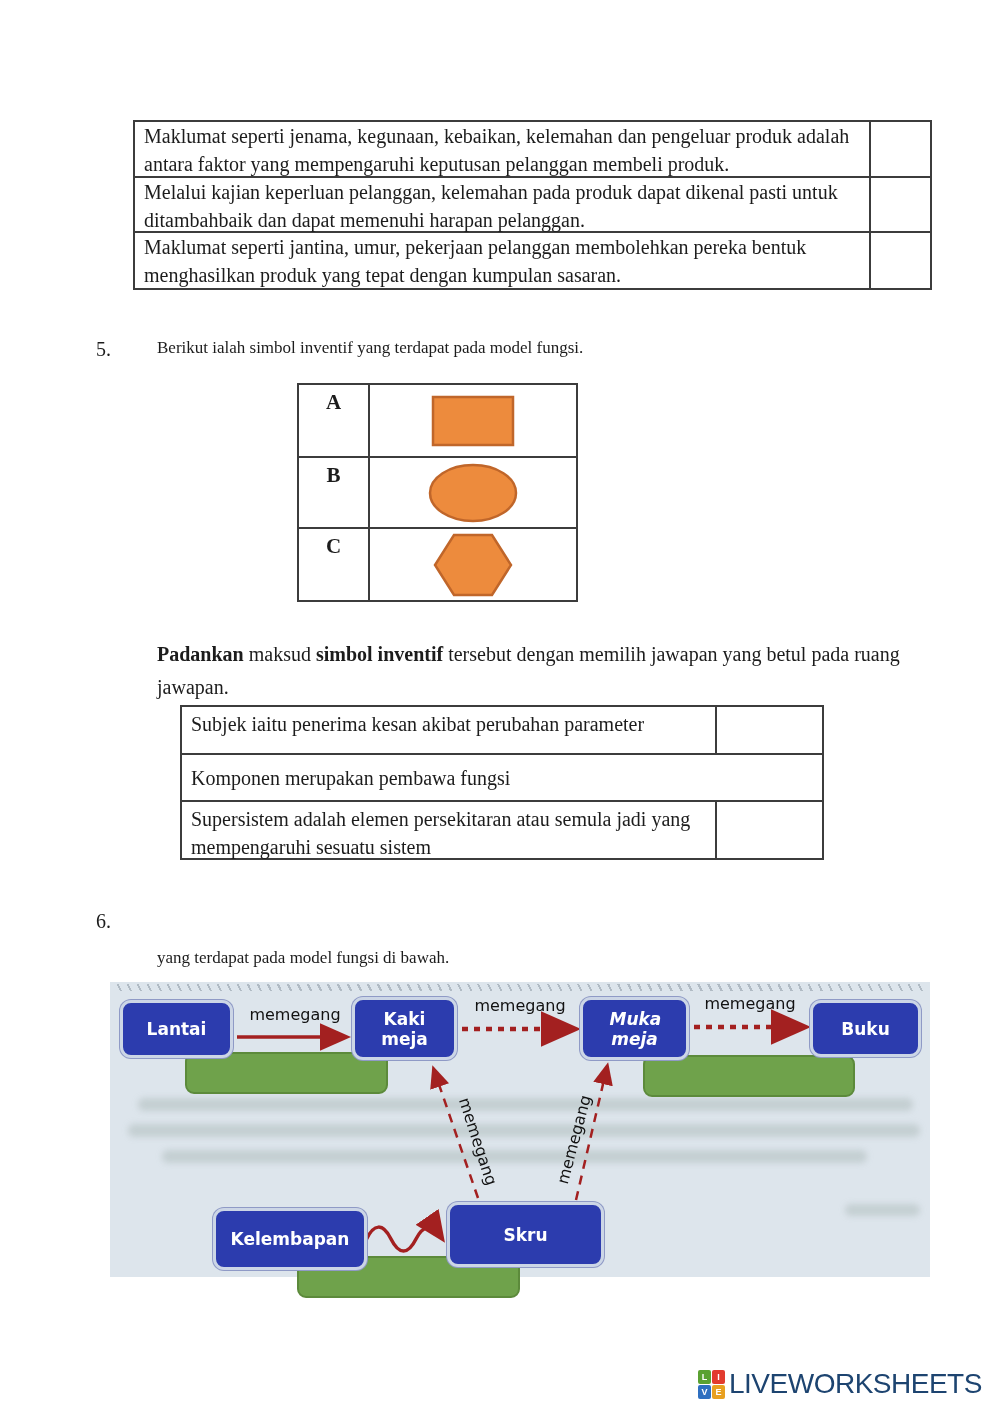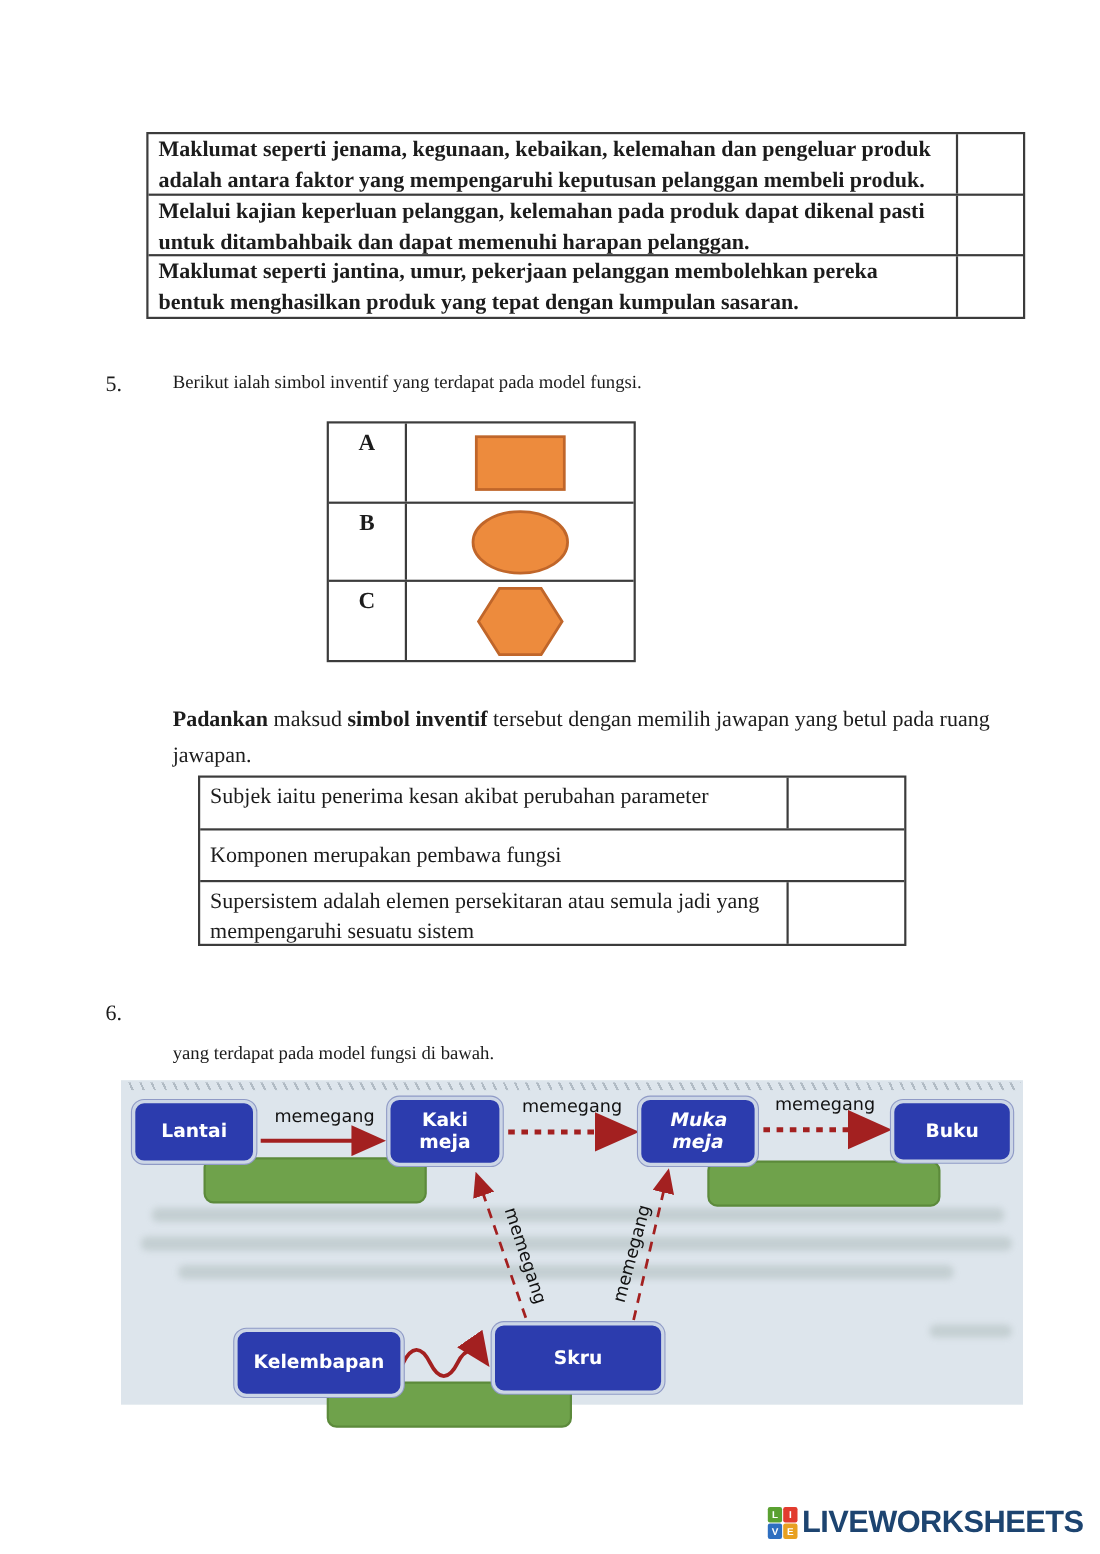--- a/index.html
+++ b/index.html
@@ -8,21 +8,21 @@
 
   
   .qtable { position:absolute; border:2px solid #3c3c3c; }
   .qrow { display:flex; border-bottom:2px solid #3c3c3c; }
   .qrow:last-child { border-bottom:none; }
   .qcell-text { font-size:20px; line-height:27.5px; padding:1px 8px 2px 9px; }
   .qcell-answer { border-left:2px solid #3c3c3c; }
 
   
   .top-table { left:133px; top:120px; width:799px; }
-  .top-table .qcell-text { width:850px;font-weight:bold; }
+  .top-table .qcell-text { width:850px; }
   .top-table .qcell-answer { width:71px; }
   .top-table .qrow { height:55px; }
   .top-table .qrow:nth-child(1){ height:56px; }
 
   
   .qline { position:absolute; font-size:17px; }
   .qnum { position:absolute; font-size:20px; }
 
   
   .sym-table { left:297px; top:383px; width:281px; }
@@ -66,21 +66,21 @@
   .edge-label.rot-r { transform:rotate(-75deg); }
   .arrows { position:absolute; left:0; top:0; }
 
   
   .footer-logo { position:absolute; left:698px; top:1368px; display:flex; align-items:center;
                  font-family:"Liberation Sans", sans-serif; }
   .logo-grid { display:grid; grid-template-columns:13px 13px; grid-template-rows:14px 14px;
                gap:1px; margin-right:4px; }
   .logo-tile { display:flex; align-items:center; justify-content:center; border-radius:2px;
                color:#ffffff; font-size:9px; font-weight:bold; }
-  .logo-text { font-size:28px; font-weight:700; letter-spacing:-0.5px; }
+  .logo-text { font-size:28px; font-weight:400; letter-spacing:-0.5px; }
 </style>
 </head>
 <body>
 
 <div class="page">
 
   <div class="qtable top-table">
     <div class="qrow">
       <div class="qcell-text">Maklumat seperti jenama, kegunaan, kebaikan, kelemahan dan pengeluar produk adalah antara faktor yang mempengaruhi keputusan pelanggan membeli produk.</div>
       <div class="qcell-answer"></div>

